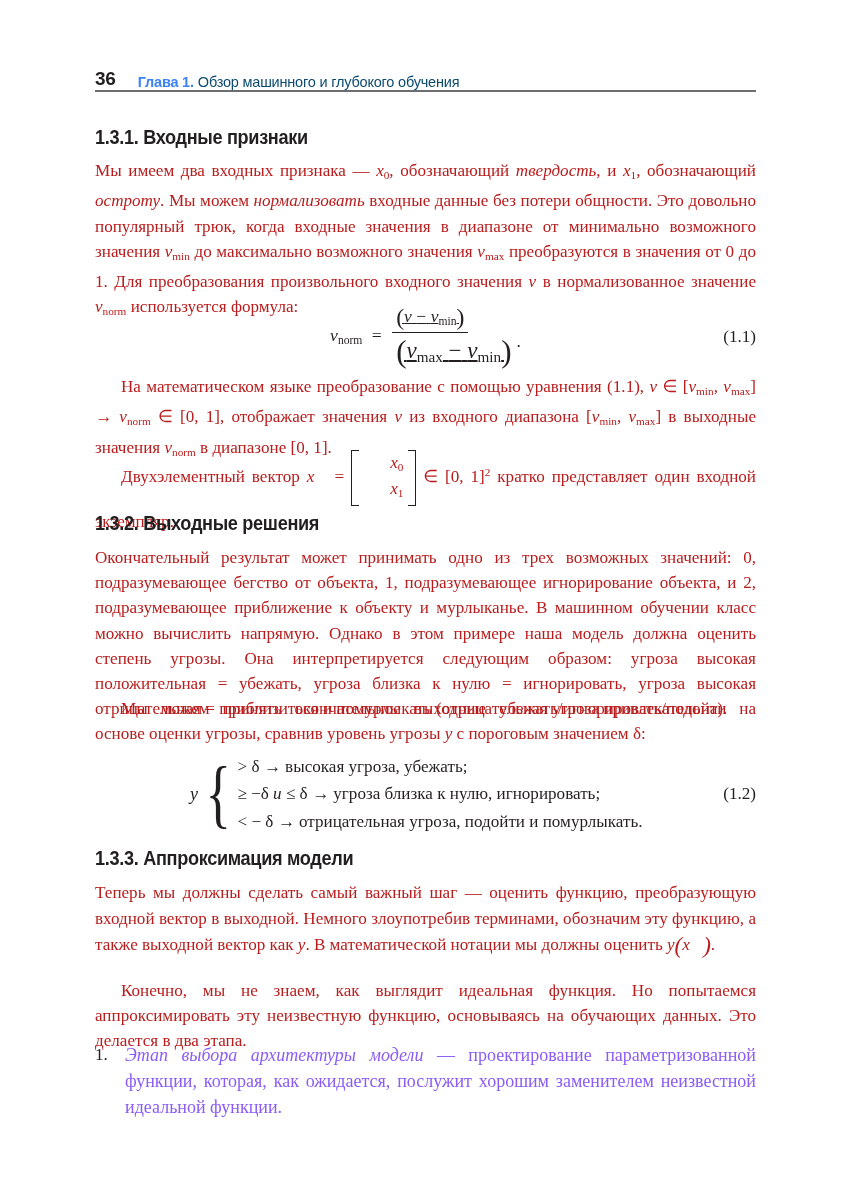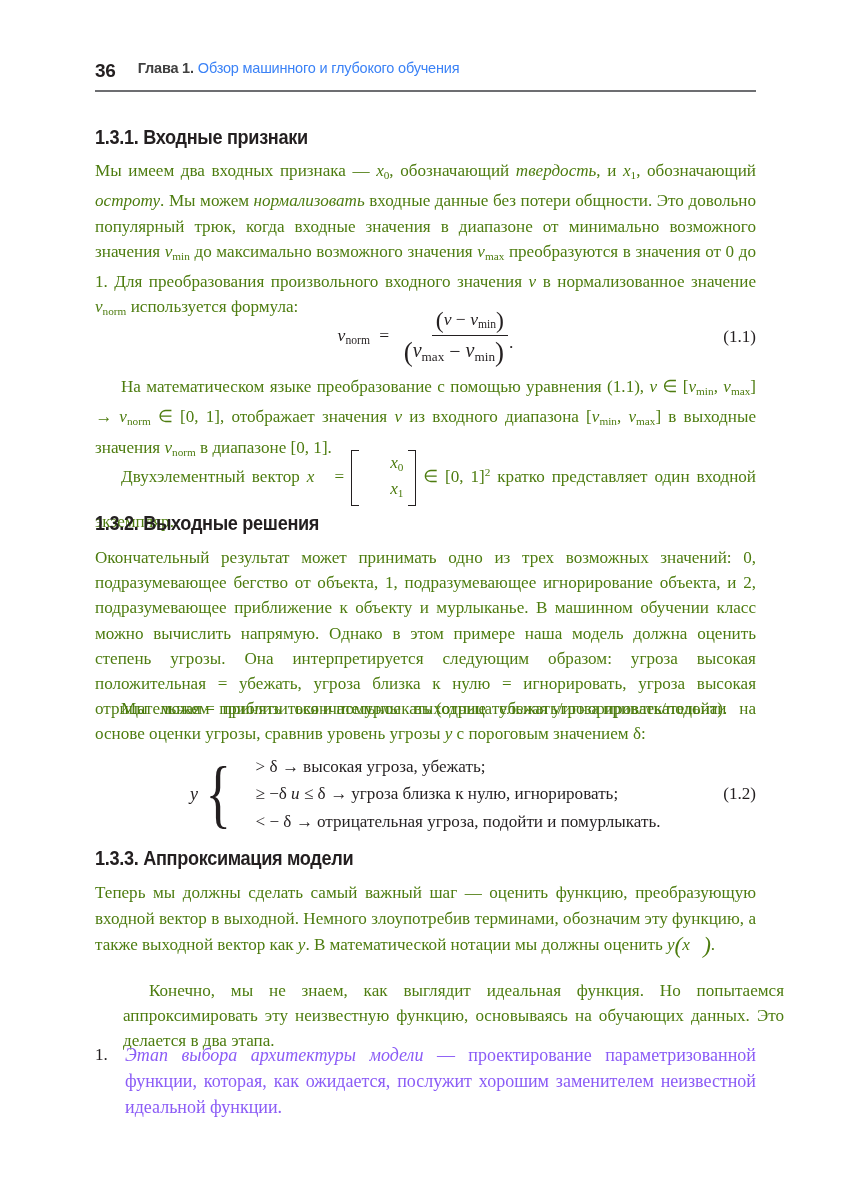--- a/index.html
+++ b/index.html
@@ -25,42 +25,42 @@
   }
 
   
   .runhead {
     position: absolute;
     top: 60px;
     left: 0;
     width: 661px;
     height: 30px;
     display: flex;
-    align-items: flex-start;
+    align-items: flex-end;
     font-family: "Liberation Sans", sans-serif;
   }
   .runhead .folio {
     font-weight: bold;
     font-size: 19px;
     letter-spacing: -0.2px;
     color: #231f20;
     margin-right: 22px;
   }
   .runhead .chap {
     font-weight: bold;
     font-size: 14.5px;
     letter-spacing: -0.2px;
-    color: #404040;
+    color: #3b82f6;
     margin-right: 4px;
   }
   .runhead .chaptitle {
     font-weight: normal;
     font-size: 14.5px;
     letter-spacing: -0.2px;
-    color: #3b82f6;
+    color: #0c4a6e;
   }
   .rule {
     position: absolute;
     top: 90px;
     left: 0;
     width: 661px;
     height: 1.5px;
     background: #6d6e71;
   }
 
@@ -80,21 +80,21 @@
 
   
   p.body {
     position: absolute;
     margin: 0;
     width: 661px;
     font-size: 17.1px;
     line-height: 25.2px;
     text-align: justify;
     text-justify: inter-word;
-    color: #4d7c0f;
+    color: #b91c1c;
     hyphens: manual;
   }
   p.body.ind { text-indent: 26px; }
   i, em { font-style: italic; }
 
   
   .mathvar {
     font-family: "Liberation Serif", serif;
     font-style: italic;
   }
@@ -122,33 +122,34 @@
     right: 0;
     font-size: 17.1px;
     color: #231f20;
     margin-left: 26px;
   }
 
   
   .frac {
     display: inline-flex;
     flex-direction: column;
-    align-items: flex-end;
+    align-items: flex-start;
     vertical-align: middle;
     margin: 0 1px;
+    text-decoration: underline;
   }
   .frac .num {
     padding: 0 4px 1px 4px;
     border-bottom: 1.1px solid #231f20;
     font-size: 17.6px;
     white-space: nowrap;
   }
   .frac .den {
     padding: 1px 4px 0 4px;
-    font-size: 20px;
+    font-size: 23px;
     white-space: nowrap;
   }
   .paren-big {
     font-size: 1.35em;
     vertical-align: -0.12em;
   }
 
   
   .vec {
     display: inline-flex;
@@ -188,21 +189,21 @@
     transform: scaleX(0.7);
     transform-origin: center;
     color: #231f20;
   }
   .cases .rows {
     display: flex;
     flex-direction: column;
     justify-content: space-between;
     font-size: 17.1px;
     line-height: 27.5px;
-    margin-left: 19px;
+    margin-left: 1px;
     white-space: nowrap;
   }
 
   
   .olist {
     position: absolute;
     width: 661px;
   }
   .li {
     display: flex;
@@ -279,21 +280,21 @@
           <span>&lt; − δ → отрицательная угроза, подойти и помурлыкать.</span>
         </span>
       </span>
       <span class="eqnum">(1.2)</span>
     </div>
 
     <h2 class="sec" style="top:847px;left:0;">1.3.3. Аппроксимация модели</h2>
 
     <p class="body" style="top:880px;line-height:26px;"><span>Теперь мы должны сделать самый важный шаг — оценить функцию, преобразующую входной вектор в выходной. Немного злоупотребив терминами, обозначим эту функцию, а также выходной вектор как </span><span class="mathvar">y</span><span>. В математической нотации мы должны оценить </span><span class="mathvar"><span>y</span><span class="paren-big">(</span><span>x⃗</span><span class="paren-big">)</span></span><span>.</span></p>
 
-    <p class="body ind" style="top:978px;margin-left:28px;">Конечно, мы не знаем, как выглядит идеальная функция. Но попытаемся аппроксимировать эту неизвестную функцию, основываясь на обучающих данных. Это делается в два этапа.</p>
+    <p class="body ind" style="top:978px;">Конечно, мы не знаем, как выглядит идеальная функция. Но попытаемся аппроксимировать эту неизвестную функцию, основываясь на обучающих данных. Это делается в два этапа.</p>
 
     <div class="olist" style="top:1042px;">
       <div class="li">
         <span class="marker">1.</span>
         <span class="litext"><i>Этап выбора архитектуры модели</i><span> — проектирование параметризованной функции, которая, как ожидается, послужит хорошим заменителем неизвестной идеальной функции.</span></span>
       </div>
     </div>
 
   </div>
 </div>

